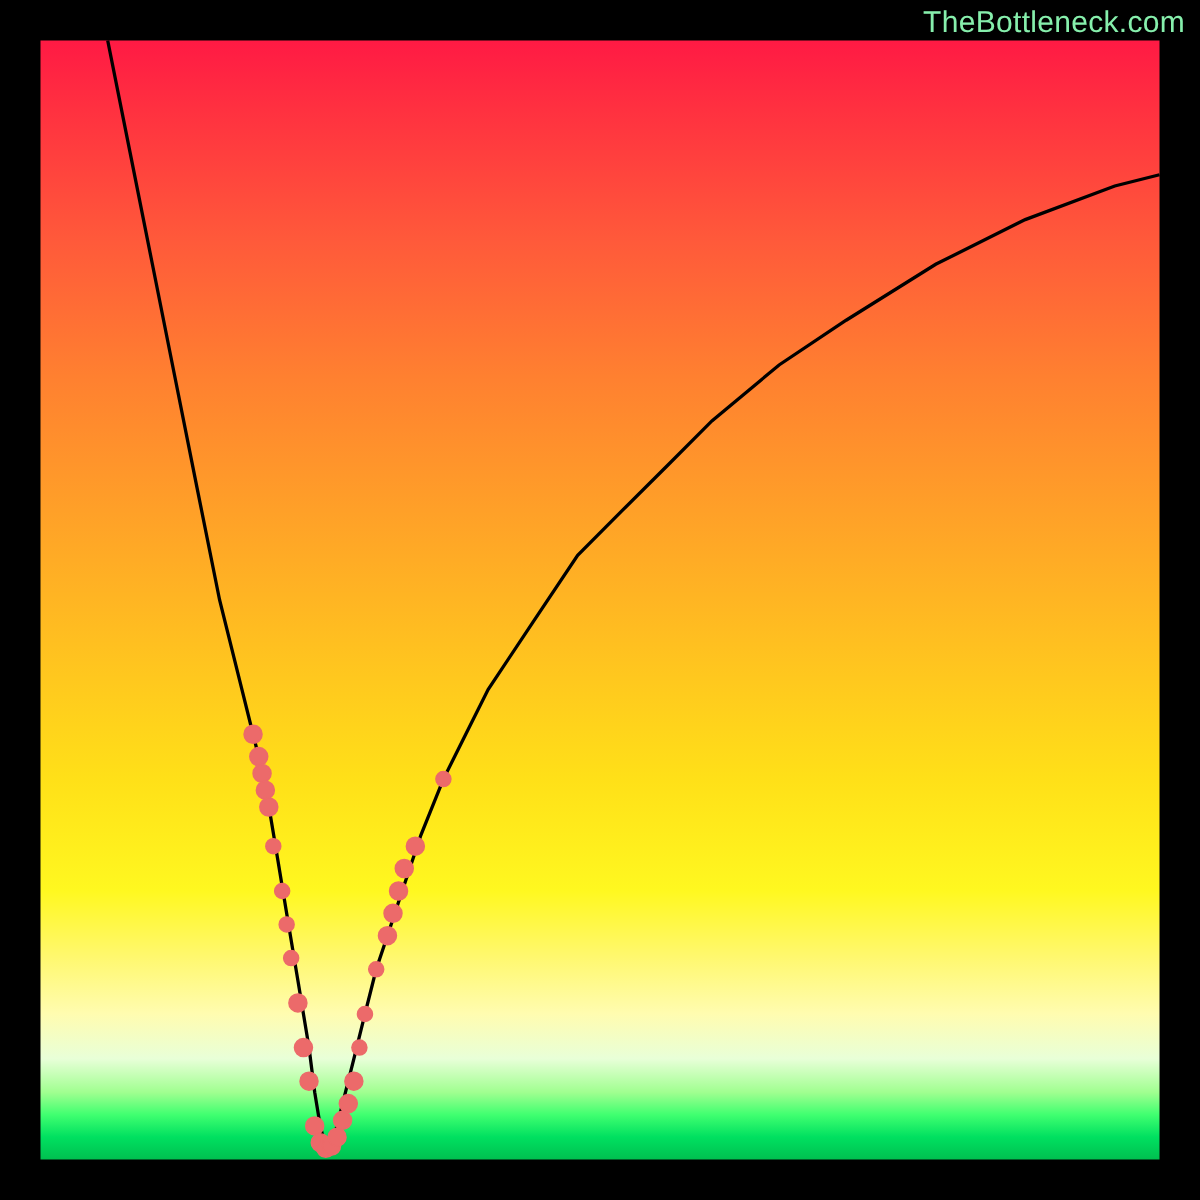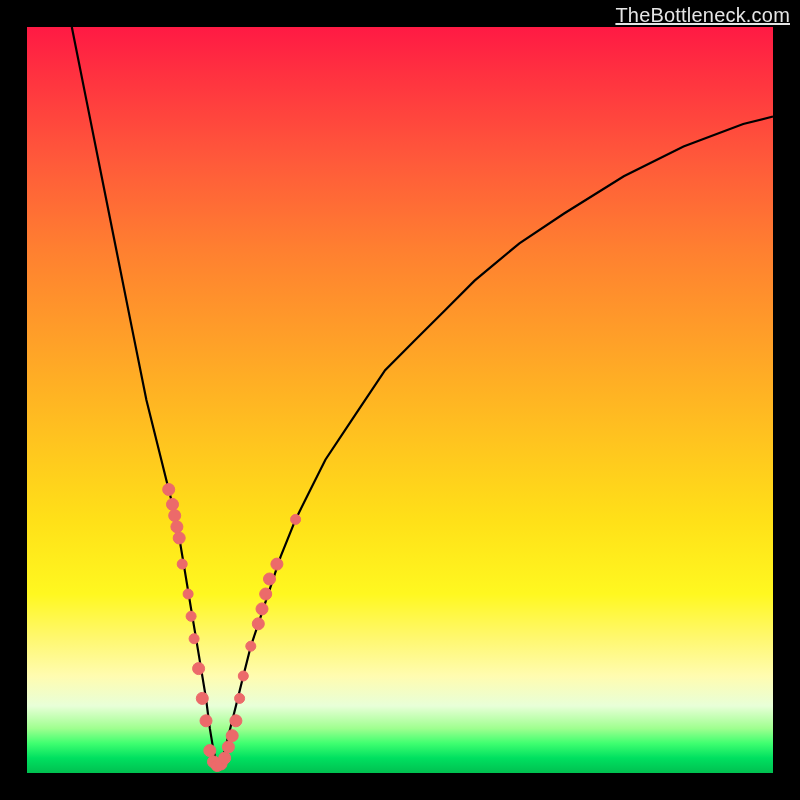--- a/index.html
+++ b/index.html
@@ -32,27 +32,26 @@
       #a0ff90 94%,
       #40ff70 96%,
       #00e060 98%,
       #00c050 100%
     );
   }
   .watermark {
     position: absolute;
     top: 4px;
     right: 10px;
-    color: #e5e5e5;
+    color: #86efac;
     font-size: 20px;
     font-weight: 500;
     letter-spacing: 0.2px;
     z-index: 10;
     user-select: none;
-    text-decoration: underline;
   }
   svg.plot {
     position: absolute;
     left: 27px;
     top: 27px;
     width: 746px;
     height: 746px;
     overflow: visible;
   }
 </style>

